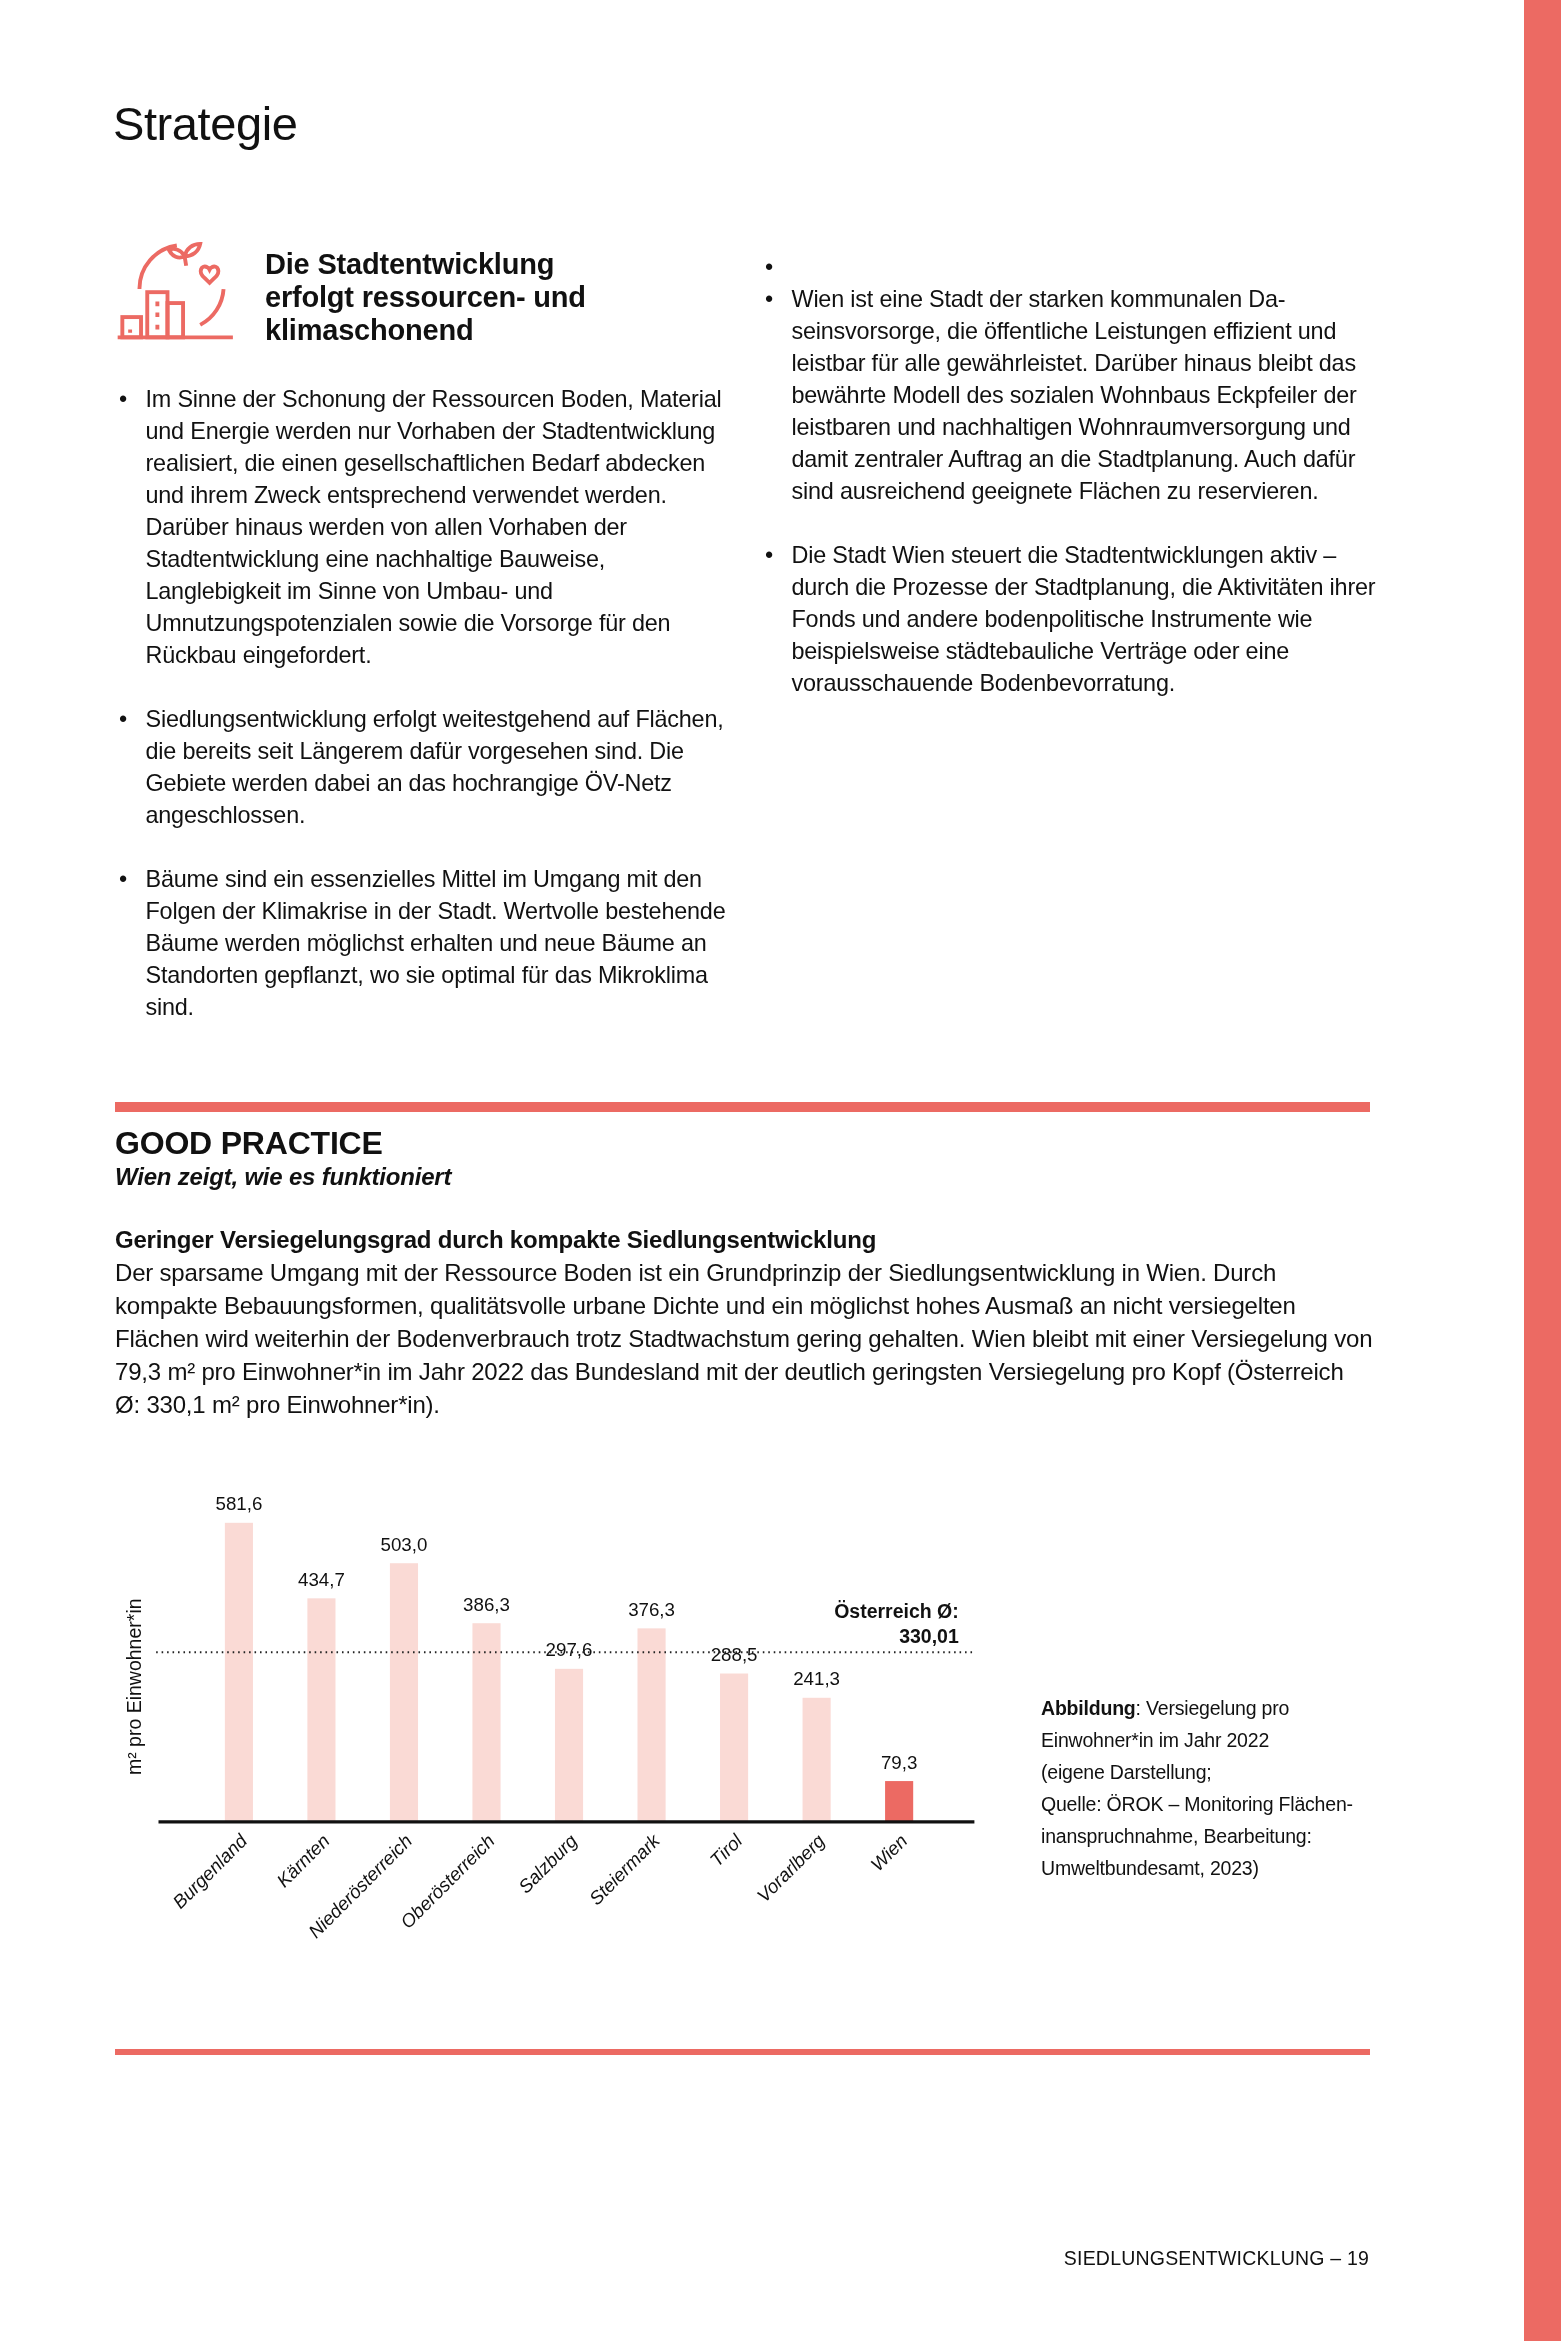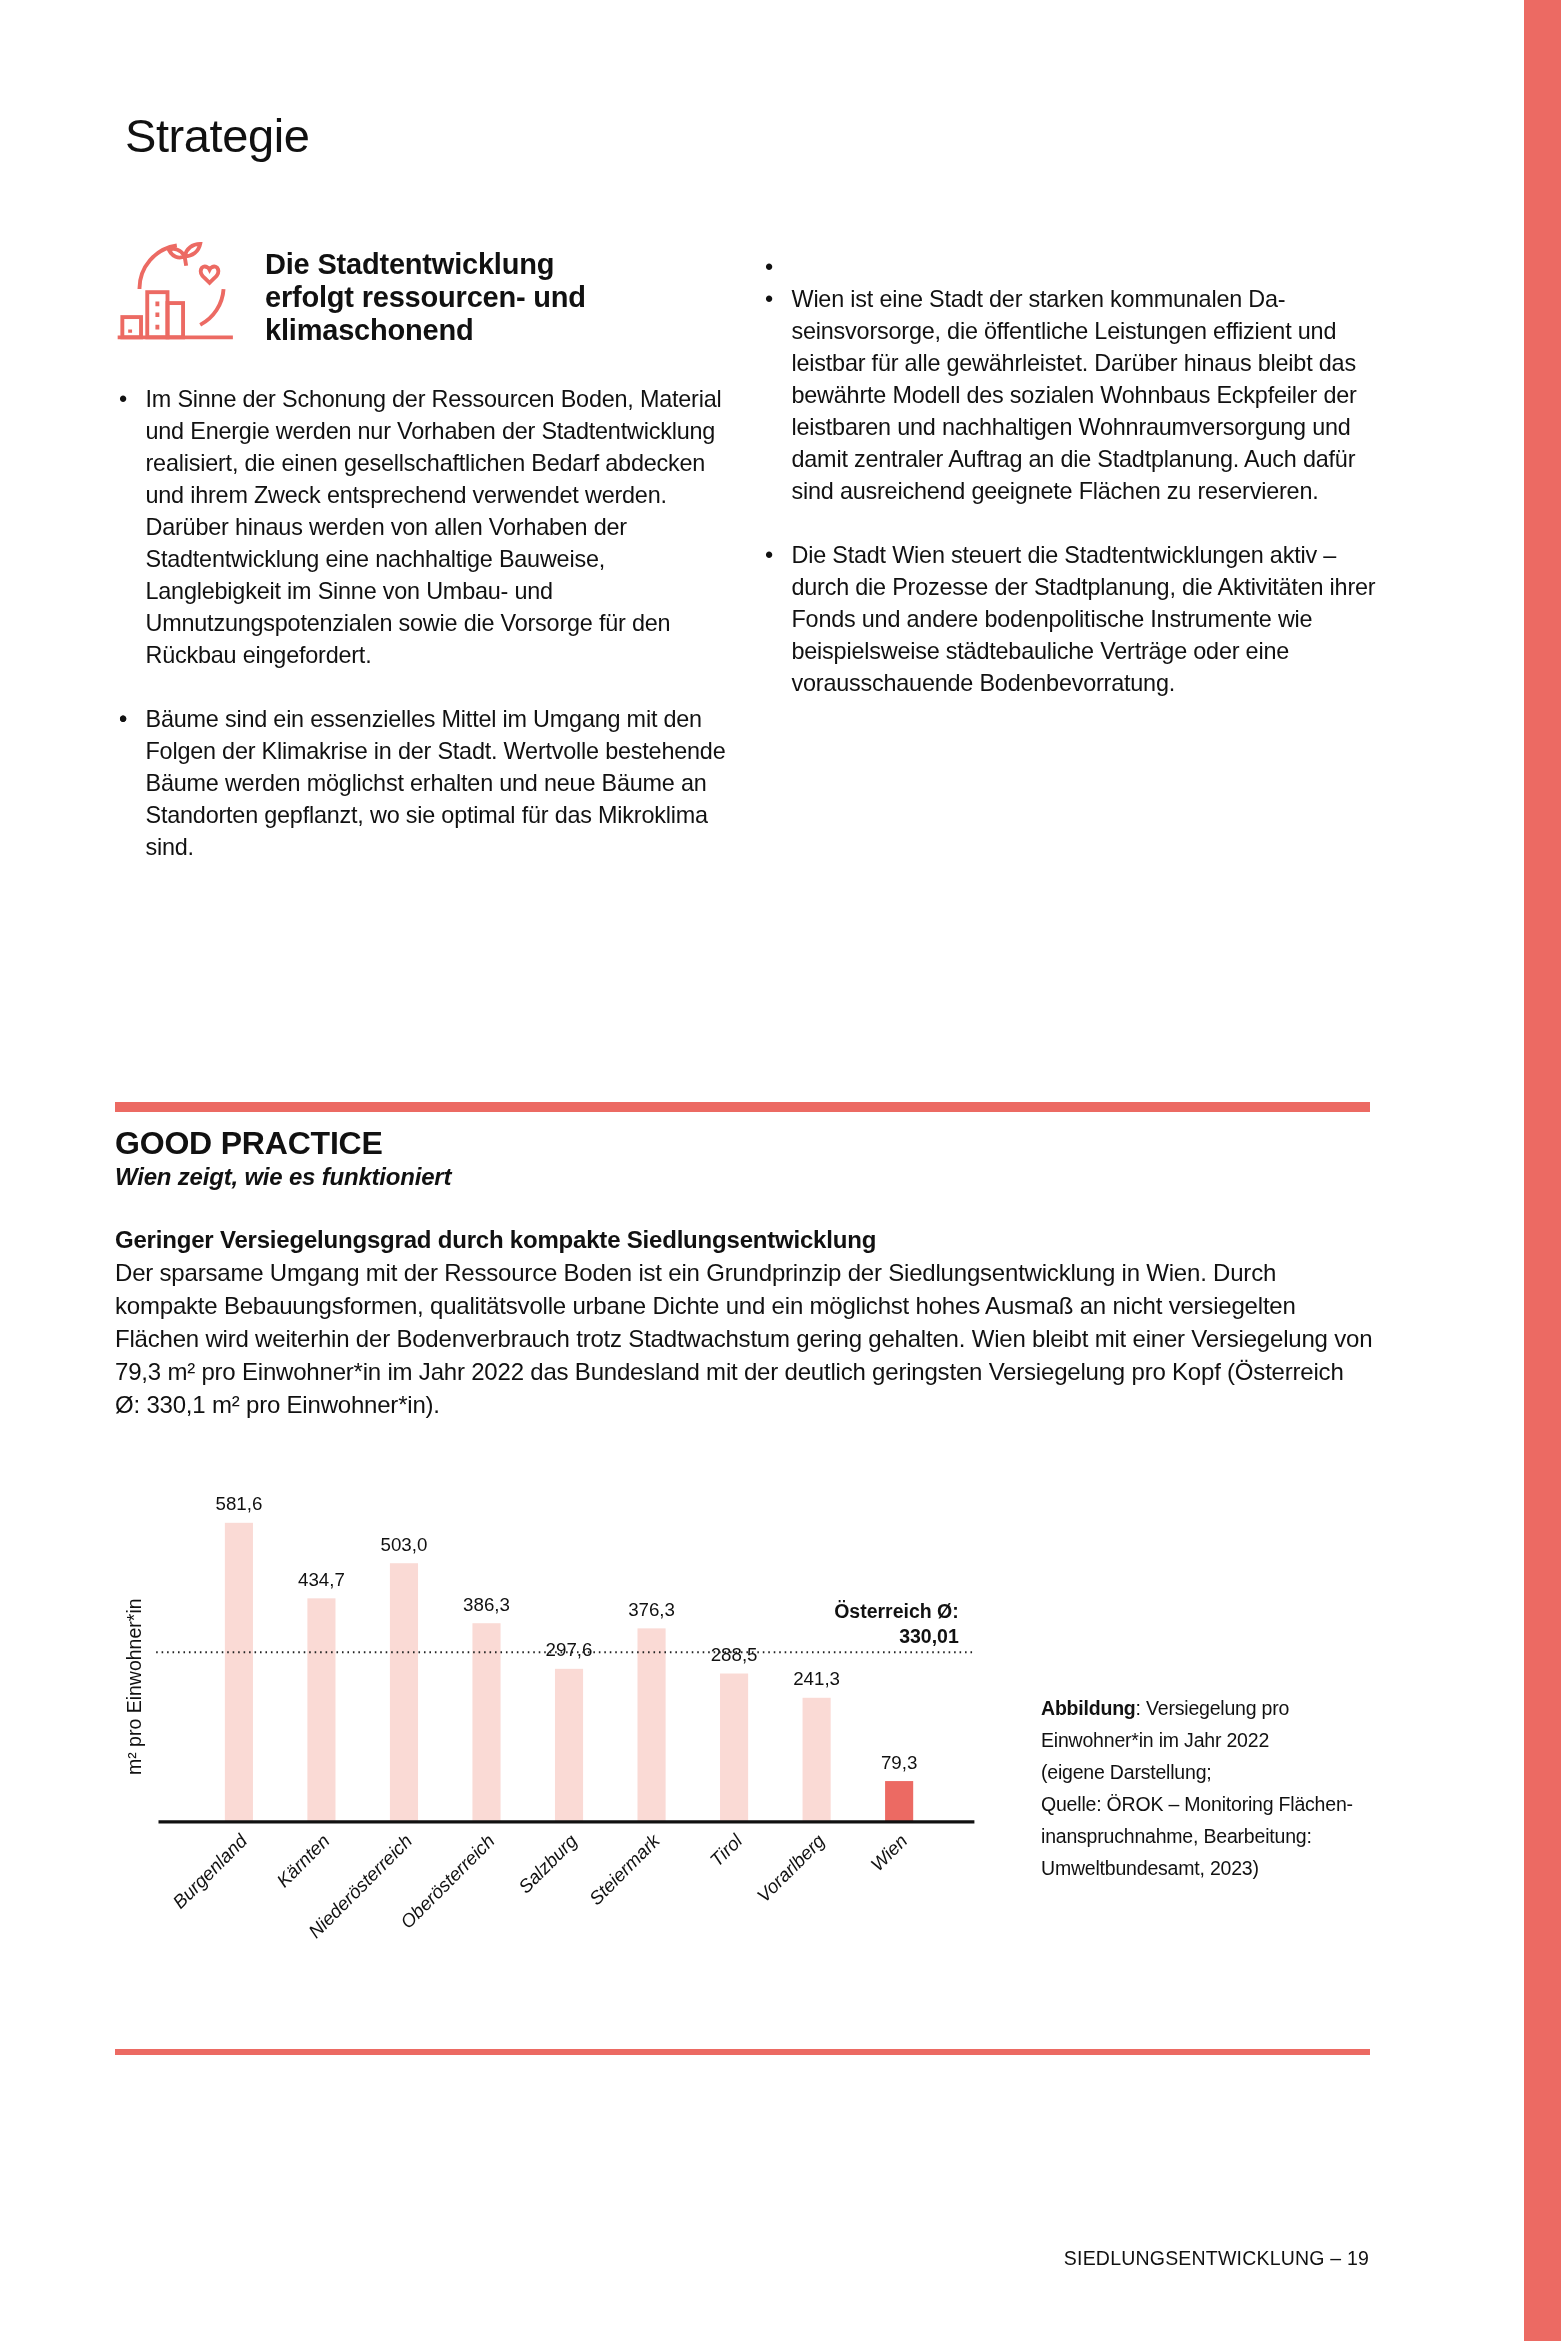--- a/index.html
+++ b/index.html
@@ -1,21 +1,21 @@
 <!DOCTYPE html>
 <html style="font-size:12.5px"><head>
 <meta charset="utf-8">
 <style>
   html, body { margin:0; padding:0; }
   body {
     width:1561px; height:2342px; position:relative; background:#ffffff;
     font-family:"Liberation Sans", sans-serif; color:#111111; overflow:hidden;
   }
   .sidebar-stripe { position:absolute; left:1524px; top:0; width:37px; height:2342px; background:#EC6A63; }
-  .page-title { position:absolute; left:113px; top:100px; font-size:47px; font-weight:400; letter-spacing:-0.4px; margin:12px; line-height:1; }
+  .page-title { position:absolute; left:113px; top:100px; font-size:47px; font-weight:400; letter-spacing:-0.4px; margin:0; line-height:1; }
   .section-icon { position:absolute; left:116px; top:233px; width:117px; height:109px; }
   .section-heading { position:absolute; left:265px; top:248px; width:437px; font-size:29px; font-weight:700; line-height:33px; margin:0; letter-spacing:-0.2px; }
   .bullets { position:absolute; margin:0; padding:0; list-style:none; font-size:23.4px; line-height:32px; letter-spacing:-0.2px; }
   .bullets li { position:relative; padding-left:26.5px; margin:0 0 32px 0; }
   .bullets .dot { position:absolute; left:0; top:0; width:26.5px; }
   .bullets.left { left:119px; top:383px; width:617px; }
   .bullets.right { left:765px; top:251px; width:617px; }
   .rule { position:absolute; left:115px; width:1255px; background:#EC6A63; }
   .rule.top { top:1102px; height:10px; }
   .rule.bottom { top:2049px; height:5.5px; }
@@ -53,21 +53,21 @@
 </div>
 
 <h2 class="section-heading">
   <span>Die Stadtentwicklung</span><br>
   <span>erfolgt ressourcen- und</span><br>
   <span>klimaschonend</span>
 </h2>
 
 <ul class="bullets left">
   <li><span class="dot">•</span><span>Im Sinne der Schonung der Ressourcen Boden, Material und Energie werden nur Vorhaben der Stadtentwicklung realisiert, die einen gesellschaft­lichen Bedarf abdecken und ihrem Zweck ent­sprechend verwendet werden. Darüber hinaus werden von allen Vorhaben der Stadtentwicklung eine nachhaltige Bauweise, Langlebigkeit im Sinne von Umbau- und Umnutzungspotenzialen sowie die Vorsorge für den Rückbau eingefordert.</span></li>
-  <li><span class="dot">•</span></li>
+  <li><span class="dot">•</span><span>Siedlungsentwicklung erfolgt weitestgehend auf Flächen, die bereits seit Längerem dafür vorgesehen sind. Die Gebiete werden dabei an das hochrangige ÖV-Netz angeschlossen.</span></li>
   <li><span class="dot">•</span><span>Bäume sind ein essenzielles Mittel im Umgang mit den Folgen der Klimakrise in der Stadt. Wertvolle bestehende Bäume werden möglichst erhalten und neue Bäume an Standorten gepflanzt, wo sie optimal für das Mikroklima sind.</span></li>
 </ul>
 
 <ul class="bullets right">
   <li><span class="dot">•</span></li>
   <li><span class="dot">•</span><span>Wien ist eine Stadt der starken kommunalen Da­seinsvorsorge, die öffentliche Leistungen effizient und leistbar für alle gewährleistet. Darüber hinaus bleibt das bewährte Modell des sozialen Wohnbaus Eckpfeiler der leistbaren und nachhaltigen Wohn­raumversorgung und damit zentraler Auftrag an die Stadtplanung. Auch dafür sind ausreichend geeignete Flächen zu reservieren.</span></li>
   <li><span class="dot">•</span><span>Die Stadt Wien steuert die Stadtentwicklungen aktiv – durch die Prozesse der Stadtplanung, die Aktivitäten ihrer Fonds und andere boden­politische Instrumente wie beispielsweise städte­bauliche Verträge oder eine vorausschauende Bodenbevorratung.</span></li>
 </ul>
 
 <div class="rule top"></div>

